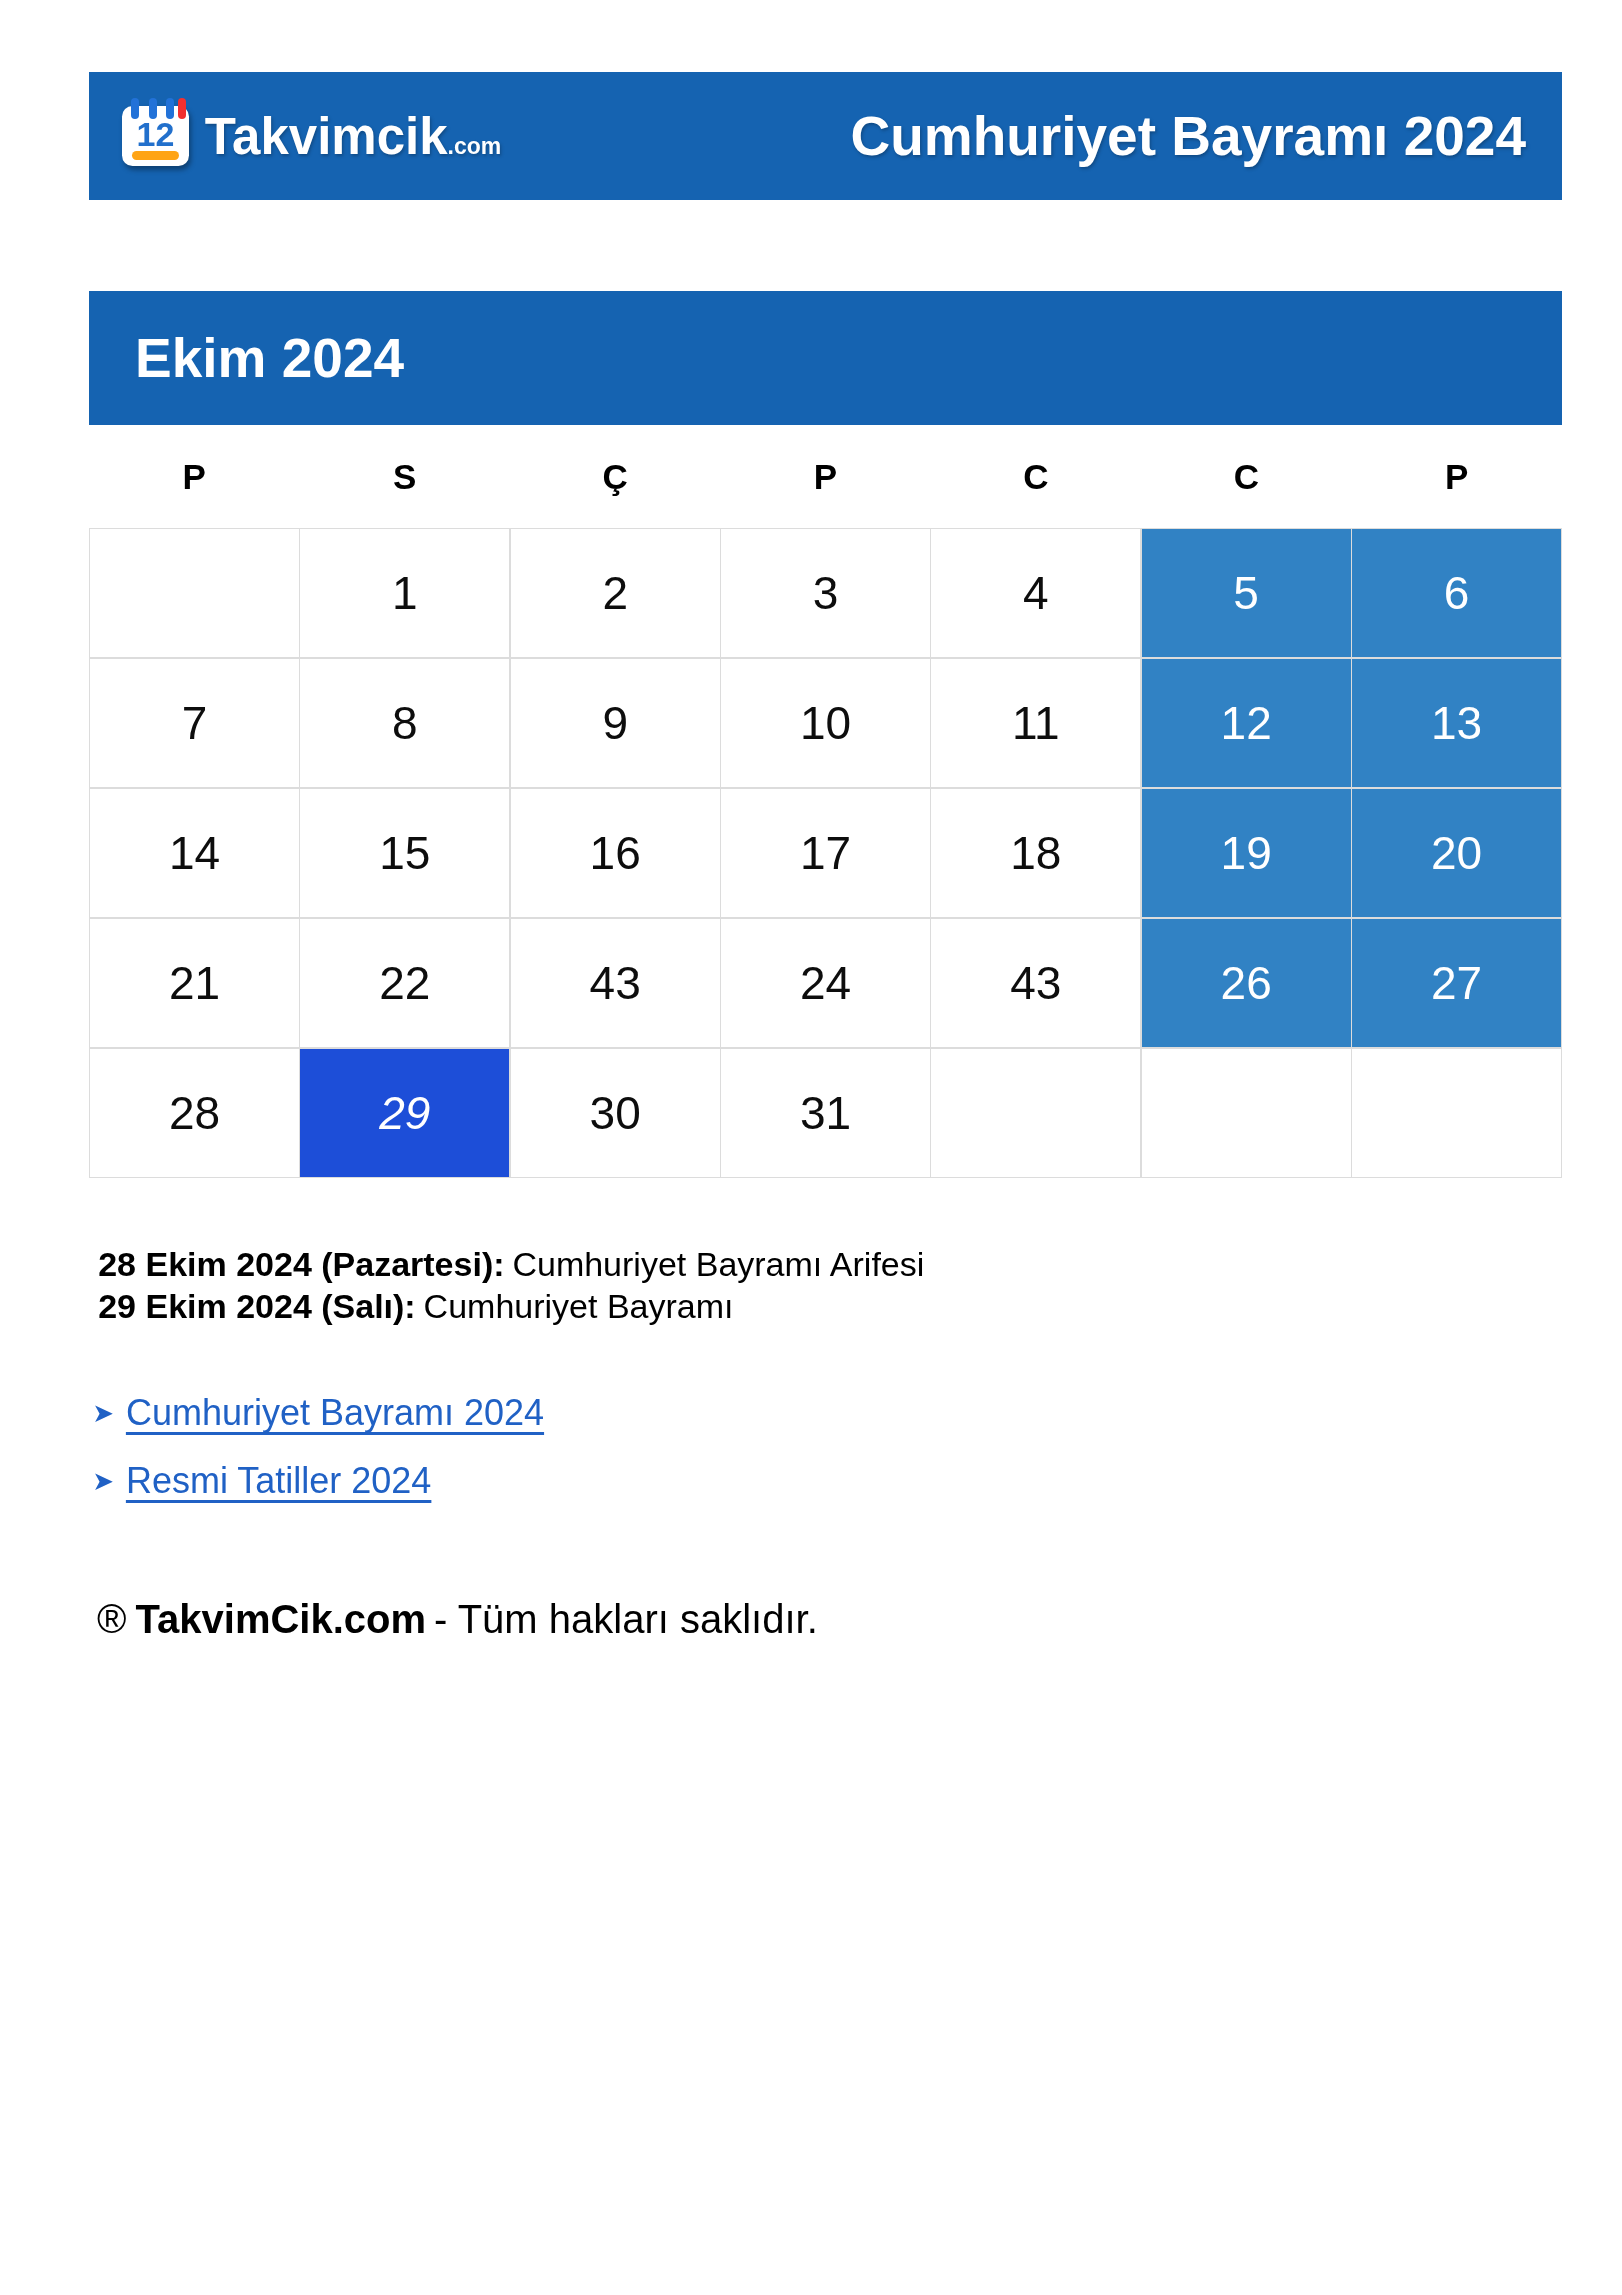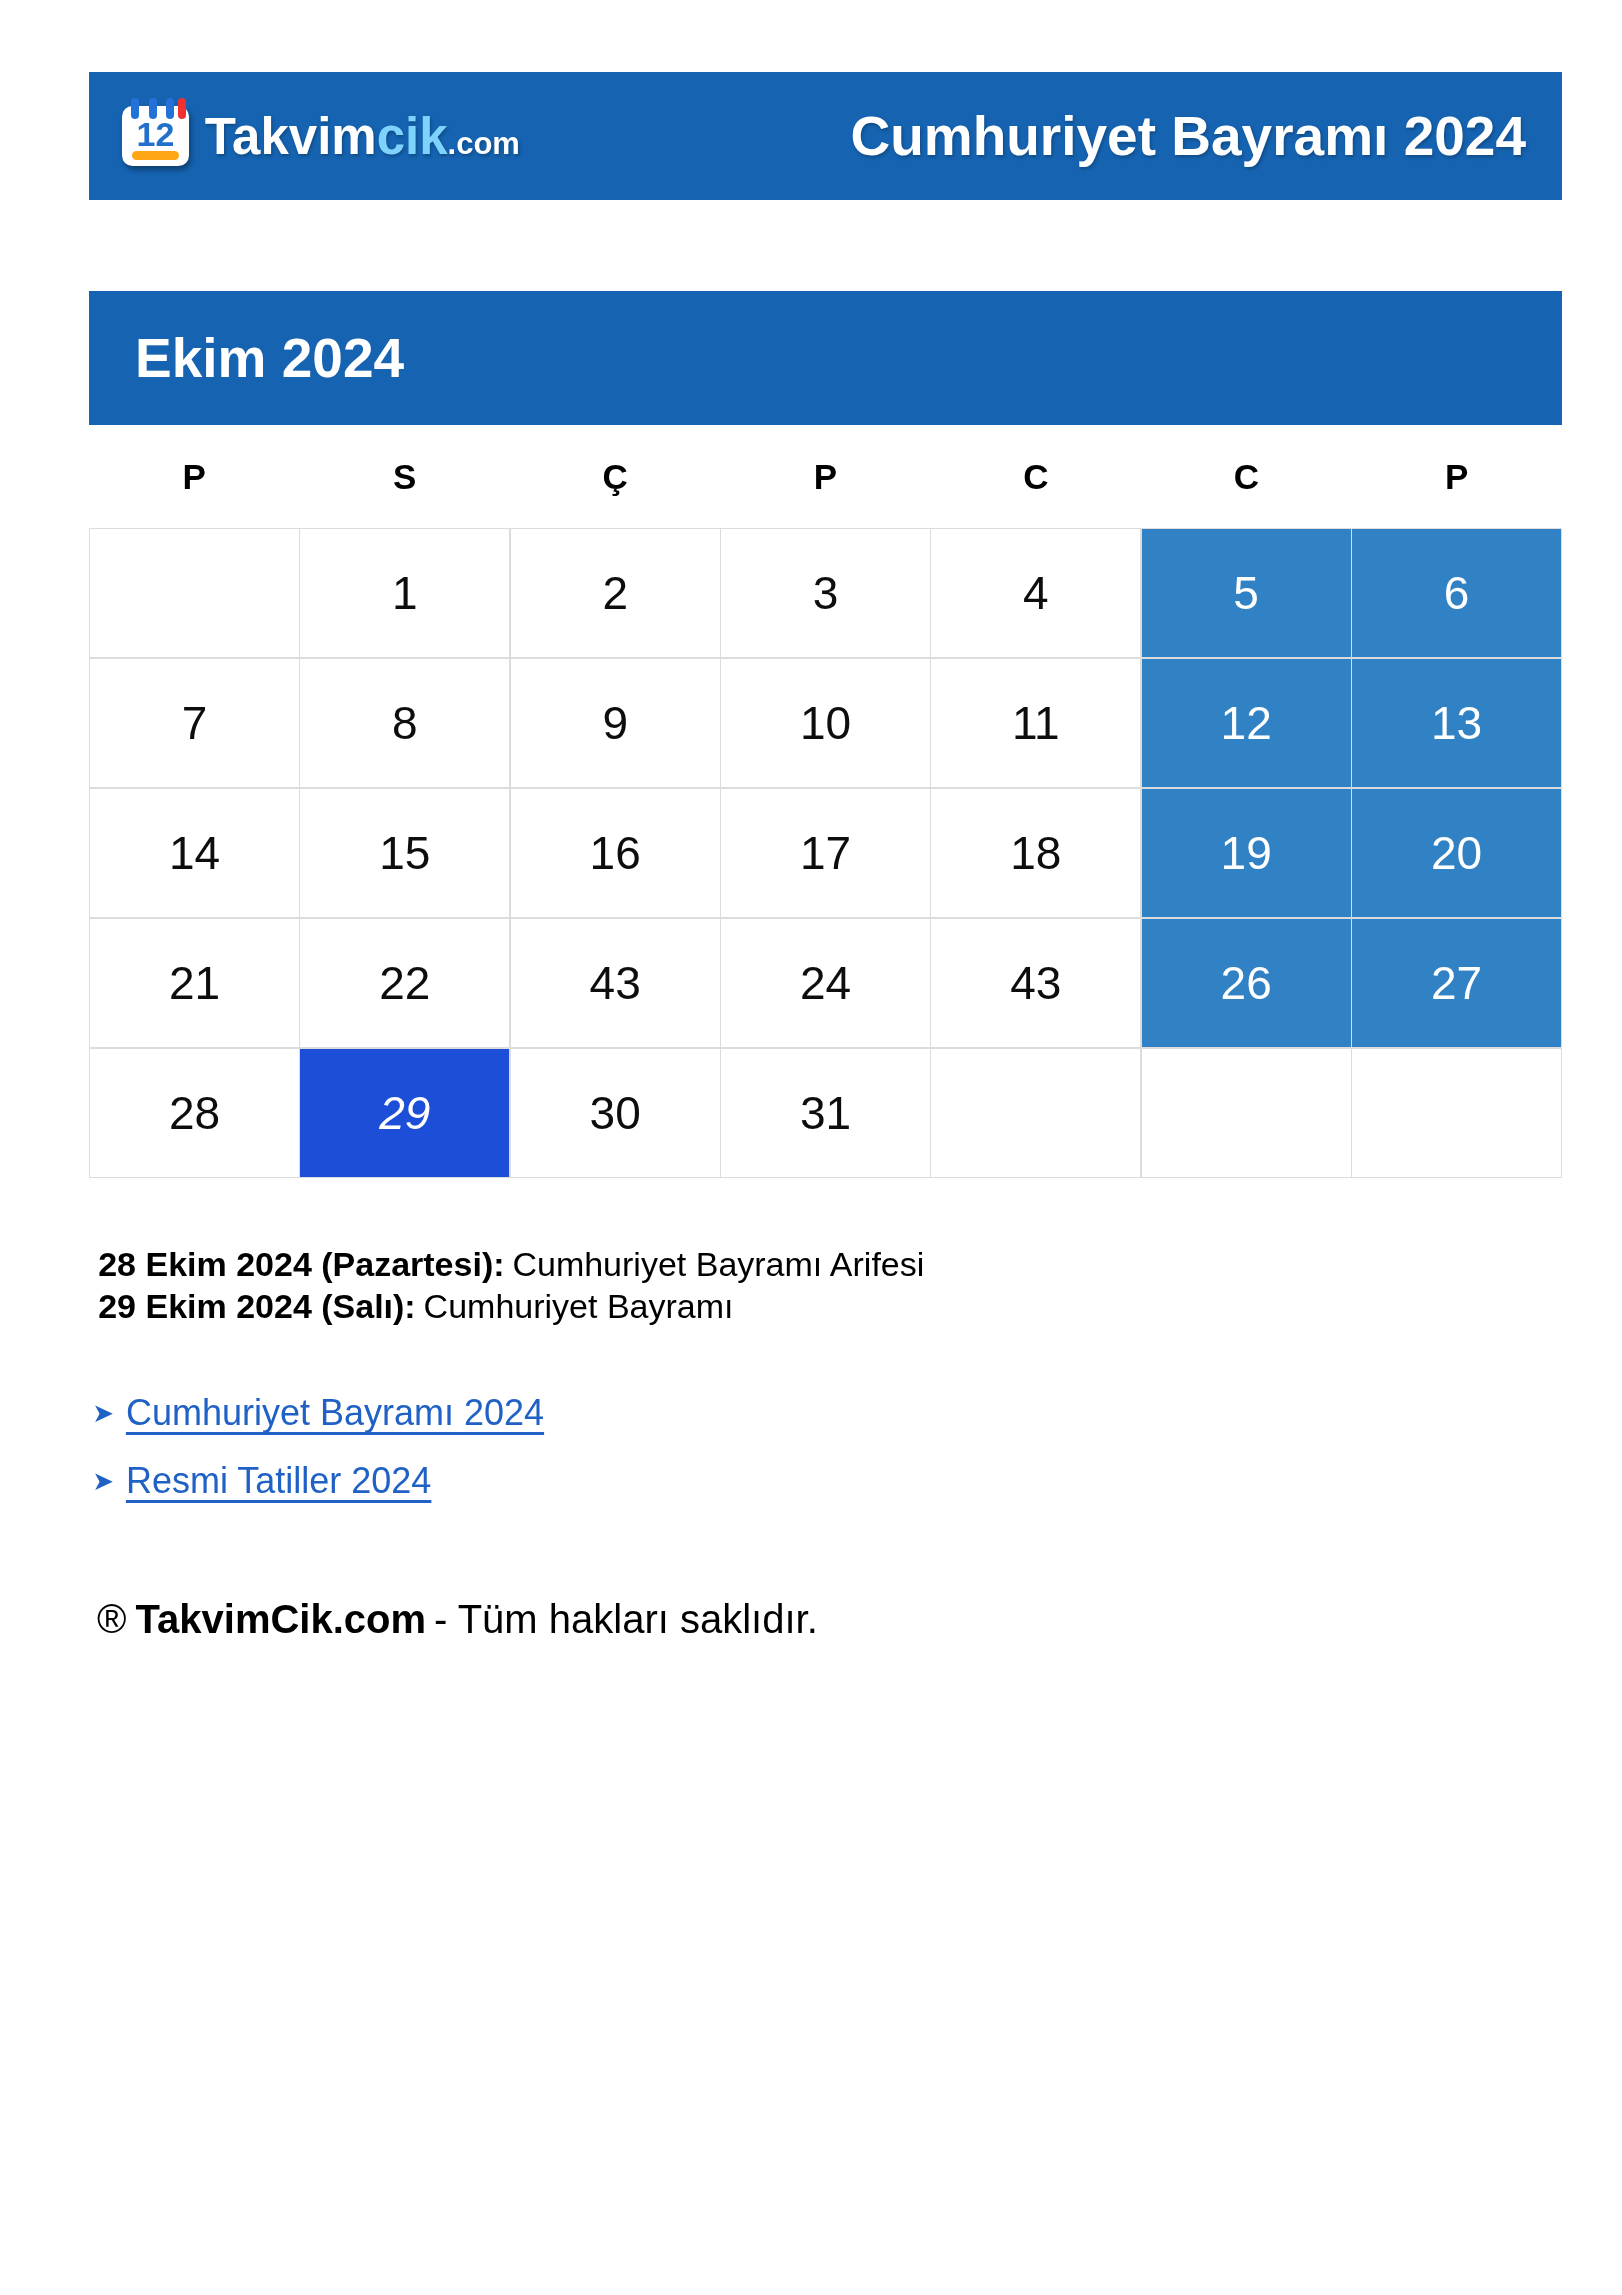--- a/index.html
+++ b/index.html
@@ -37,22 +37,22 @@
   .cal-icon .ring.r3 { left: 44px; }
   .cal-icon .ring.red { left: 56px; background: #F23030; }
   .cal-icon .bar {
     position: absolute; bottom: 5.9px; left: 15%; width: 70%; height: 9.2px;
     border-radius: 5.2px; background: #FFA415;
   }
   .logo-text {
     color: #ffffff; font-weight: 700; font-size: 51px; line-height: 1;
     text-shadow: 1.3px 2px 3.3px rgba(0,0,0,.25); white-space: nowrap;
   }
-  .logo-text .cik { color: #7dd3fc; }
-  .logo-text .dotcom { font-size: 31px; }
+  .logo-text .cik { color: #ffffff; }
+  .logo-text .dotcom { font-size: 23px; }
   .header-title {
     margin-left: auto; color: #ffffff; font-weight: 700; font-size: 55px;
     text-shadow: 1.3px 2px 3.3px rgba(0,0,0,.25); white-space: nowrap;
   }
 
   
   .month-banner {
     margin-top: 91px; height: 134px; background: #1563B1;
     display: flex; align-items: center; padding-left: 46px; text-align: center;
   }

